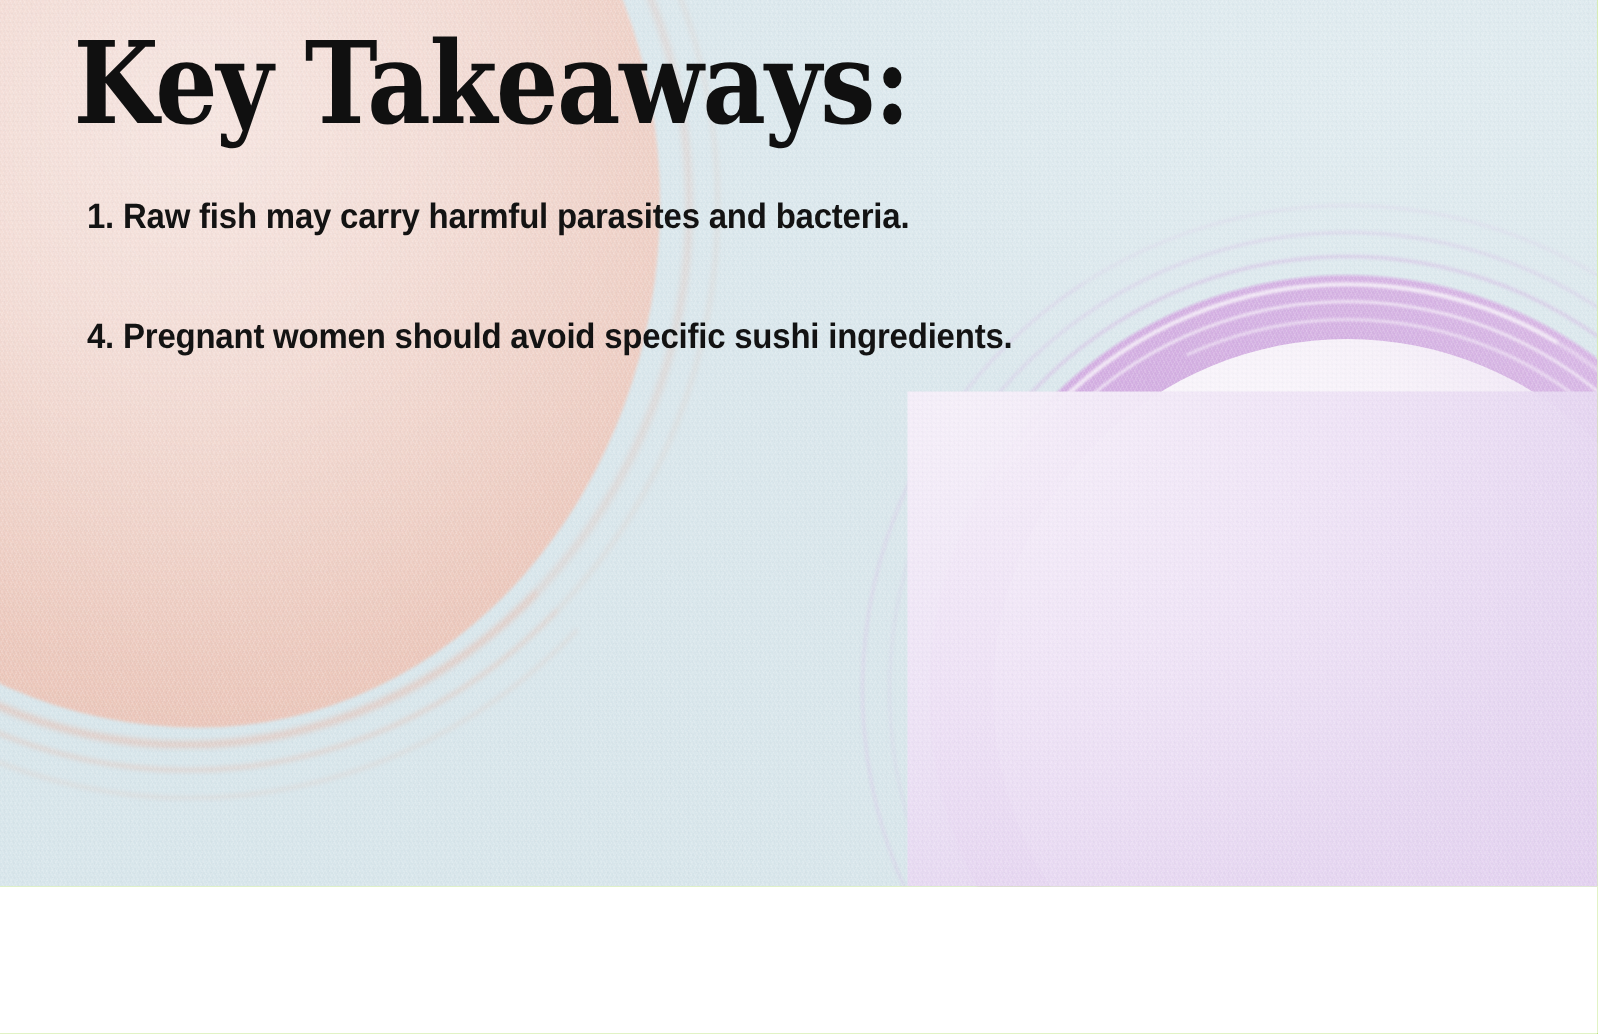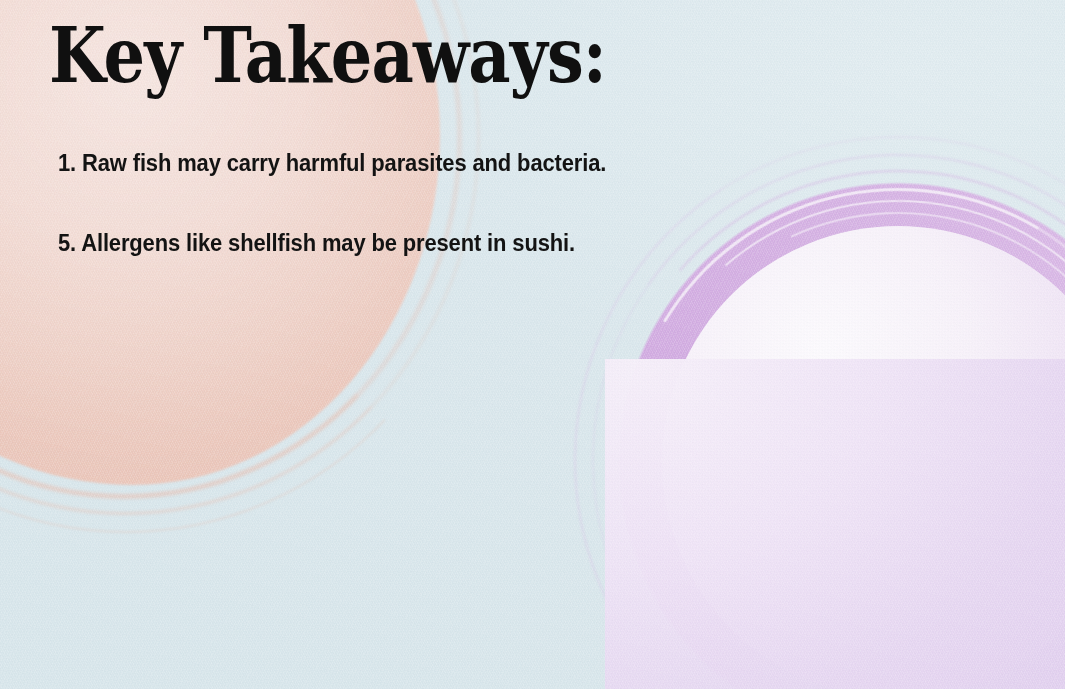--- a/index.html
+++ b/index.html
@@ -4,21 +4,21 @@
 <title>Key Takeaways</title>
 <style>
   html, body {
     margin: 0;
     padding: 0;
     background: #ffffff;
   }
   #poster {
     position: relative;
     width: 1065px;
-    height: 689px;
+    height: 591px;
     overflow: hidden;
     background: #84cc16;
     font-family: "Liberation Sans", sans-serif;
   }
 
   
   .bg-base {
     position: absolute;
     inset: 0;
     background:
@@ -251,21 +251,21 @@
     line-height: 1.0;
     letter-spacing: -1px;
     color: #101010;
     transform: scaleX(0.86);
     transform-origin: left top;
     white-space: nowrap;
   }
   .takeaways {
     position: absolute;
     left: 58px;
-    top: 152px;
+    top: 133px;
     margin: 0;
     padding: 0;
     list-style: none;
     width: 950px;
   }
   .takeaway {
     height: 80px;
     display: flex;
     align-items: flex-start;
     font-family: "Liberation Sans", sans-serif;
@@ -312,18 +312,18 @@
 
   <div class="content">
 
     <h1 class="title">Key Takeaways:</h1>
 
     <ul class="takeaways">
       <li class="takeaway">
         <span class="t-inner">1. Raw fish may carry harmful parasites and bacteria.</span>
       </li>
       <li class="takeaway">
-        <span class="t-inner">5. Allergens like shellfish may be present in sushi.</span>
+        <span class="t-inner">4. Pregnant women should avoid specific sushi ingredients.</span>
       </li>
     </ul>
 
   </div>
 </div>
 
 </body></html>

